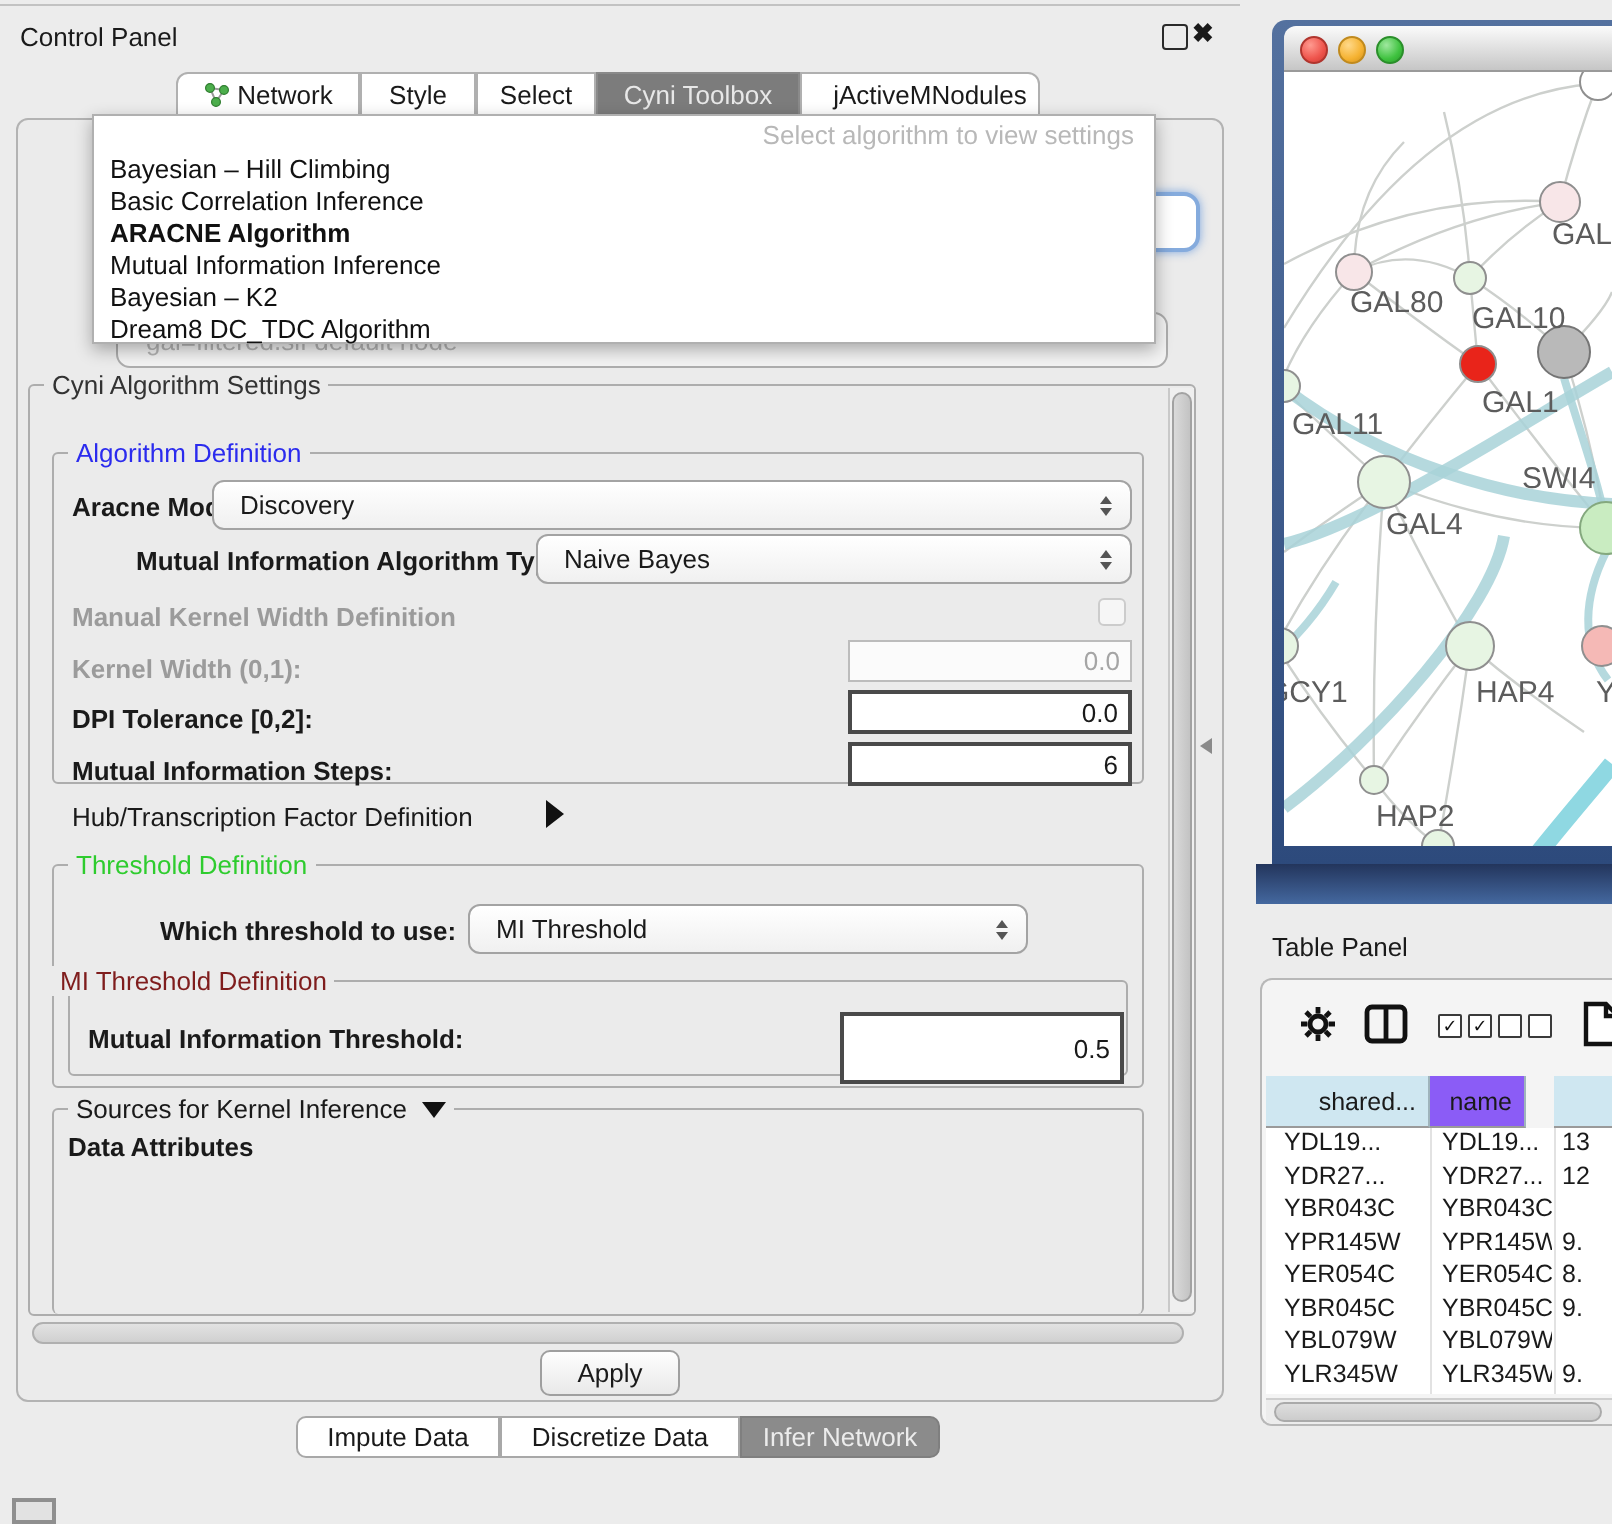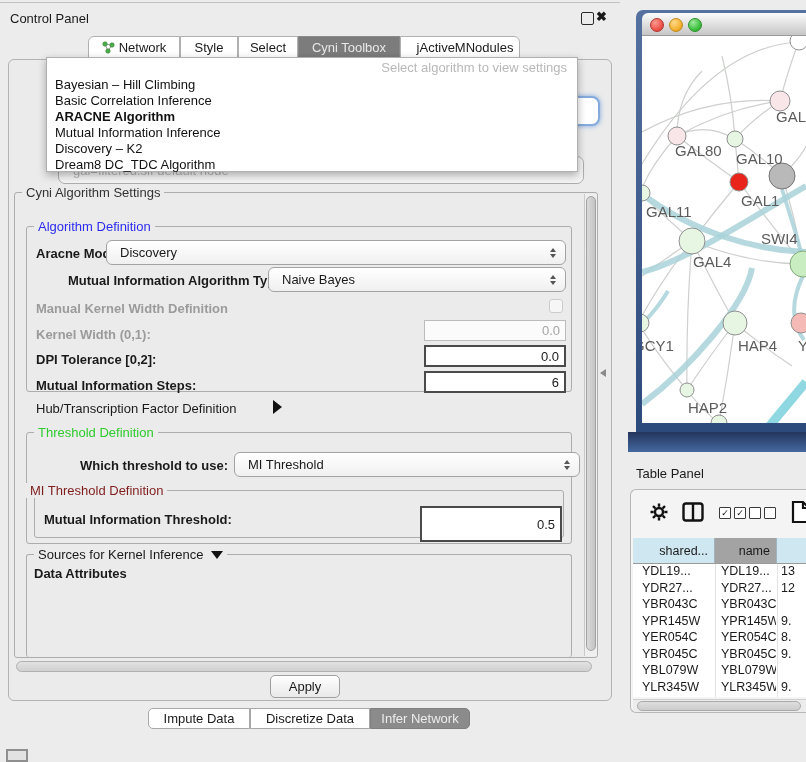--- a/index.html
+++ b/index.html
@@ -86,21 +86,21 @@
     <div class="abs" style="left:58px;top:156px;width:526px;height:28px;background:#f3f3f3;border:1px solid #adadad;border-radius:7px;box-sizing:border-box;z-index:1;display:flex;align-items:center;">
       <span class="plain" style="color:#b5b5b5;padding-left:14px;">gal=filtered.sif default node</span>
     </div>
 
     <div class="popup">
       <div class="ph">Select algorithm to view settings</div>
       <div class="it">Bayesian – Hill Climbing</div>
       <div class="it">Basic Correlation Inference</div>
       <div class="it b">ARACNE Algorithm</div>
       <div class="it">Mutual Information Inference</div>
-      <div class="it">Discovery – K2</div>
+      <div class="it">Bayesian – K2</div>
       <div class="it">Dream8 DC_TDC Algorithm</div>
     </div>
 
     <div class="group" style="left:14px;top:192px;width:584px;height:466px;background:#ebebeb;"></div>
     <span class="legend" style="left:22px;top:185px;color:#333;">Cyni Algorithm Settings</span>
 
     <div class="abs" style="left:584px;top:194px;width:13px;height:462px;background:#efefef;border-left:1px solid #c9c9c9;box-sizing:border-box;">
       <div class="thumb-v" style="left:1px;top:2px;width:10px;height:455px;"></div>
     </div>
 
@@ -143,21 +143,21 @@
       <span>6</span>
     </div>
 
     <span class="abs plain" style="left:36px;top:401px;">Hub/Transcription Factor Definition</span>
     <span class="abs" style="left:273px;top:400px;width:0;height:0;border-top:7px solid transparent;border-bottom:7px solid transparent;border-left:9px solid #111;"></span>
 
     <div class="group" style="left:26px;top:432px;width:546px;height:112px;"></div>
     <span class="legend" style="left:34px;top:425px;color:#2ecc2e;">Threshold Definition</span>
 
     <span class="abs lbl" style="left:80px;top:458px;">Which threshold to use:</span>
-    <div class="combo" style="left:234px;top:452px;width:346px;">
+    <div class="combo" style="left:234px;top:452px;width:280px;">
       <span>MI Threshold</span>
       <span class="stepper">
           <i class="up"></i>
           <i class="dn"></i>
         </span>
     </div>
 
     <div class="group" style="left:34px;top:490px;width:530px;height:48px;"></div>
     <span class="legend" style="left:26px;top:483px;color:#7f1d1d;">MI Threshold Definition</span>
 
@@ -307,21 +307,21 @@
     <span class="abs" style="left:160px;top:10px;">
       <svg width="20" height="24" viewBox="0 0 20 24">
           <path d="M2 2h10l6 6v14H2z" fill="#fff" stroke="#111" stroke-width="2.2"></path>
           <path d="M12 2v6h6" fill="none" stroke="#111" stroke-width="2.2"></path>
         </svg>
     </span>
 
     <div class="hcell" style="left:2px;top:48px;width:82px;height:26px;background:#cfe7f1;" title="shared...">
       <span>shared...</span>
     </div>
-    <div class="hcell" style="left:84px;top:48px;width:62px;height:26px;background:#a3a3a3;">
+    <div class="hcell" style="left:84px;top:48px;width:48px;height:26px;background:#8b5cf6;">
       <span>name</span>
     </div>
     <div class="hcell" style="left:146px;top:48px;width:30px;height:26px;background:#cfe7f1;border-right:none;">
       <span></span>
     </div>
 
     <div class="abs" style="left:2px;top:74px;width:174px;height:133px;background:#fff;overflow:hidden;">
       <div style="position:relative;height:16.5px;">
         <span class="cell" style="left:9px;width:72px;">YDL19...</span>
         <span class="cell" style="left:88px;width:55px;">YDL19...</span>

